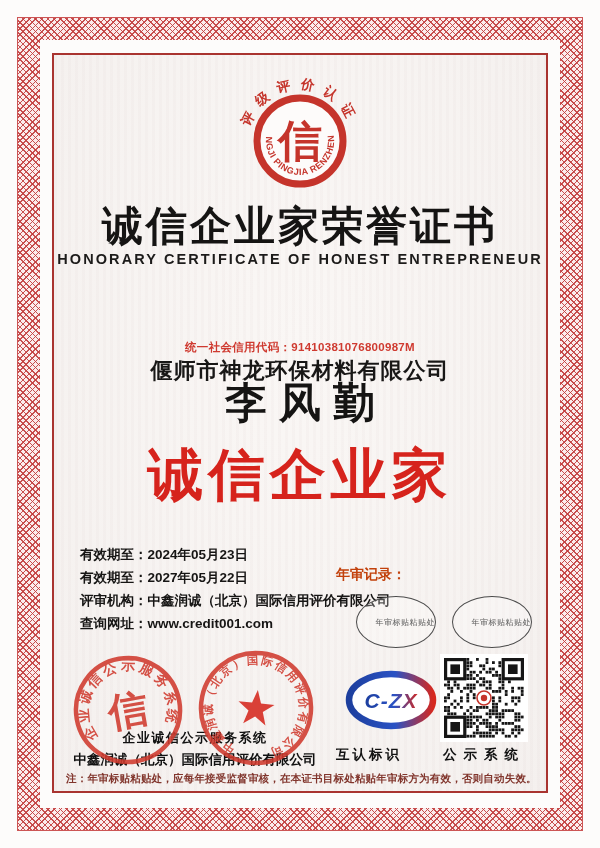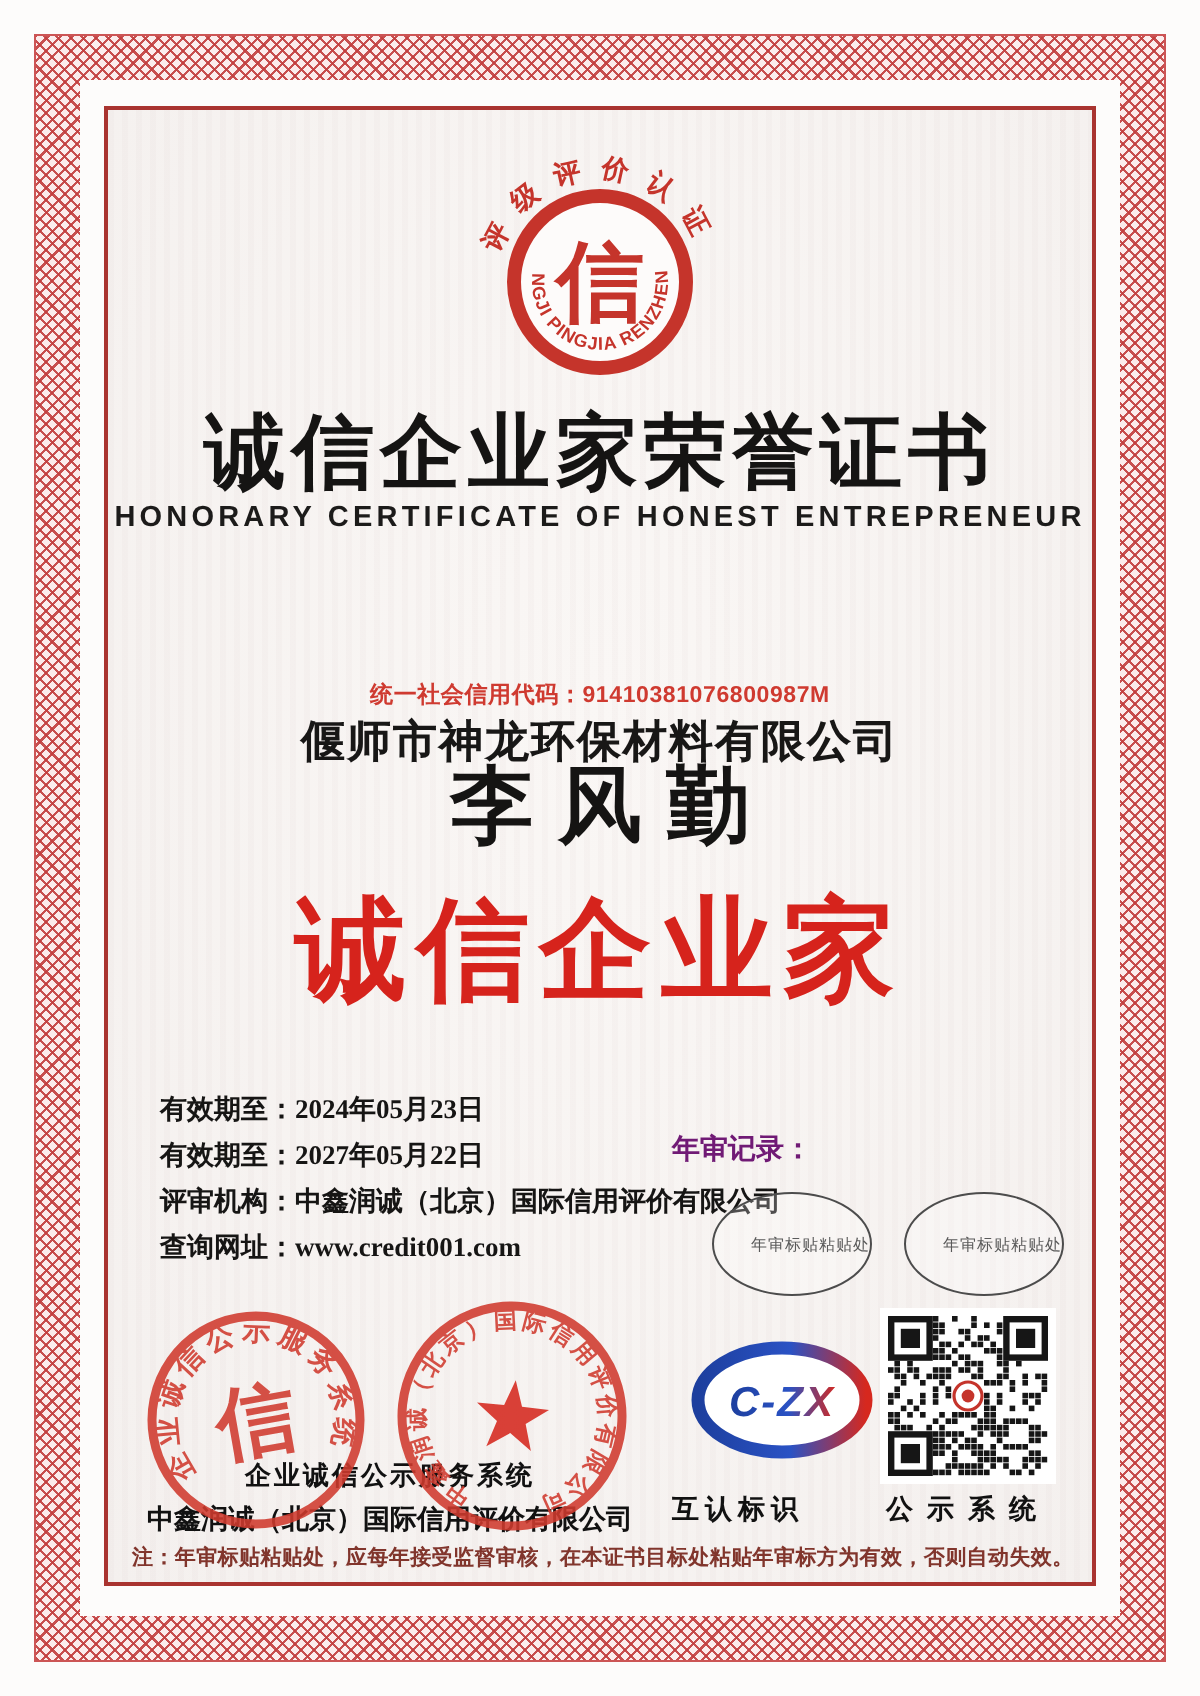--- a/index.html
+++ b/index.html
@@ -38,22 +38,22 @@
   .subtitle{top:251px;font-size:14.5px;font-weight:700;letter-spacing:2.1px;color:#1c1b1a;}
   .credit-line{top:282px;right:108px;font-size:12.5px;font-weight:700;color:#cf3a30;letter-spacing:.5px;}
   
   .company{top:310px;font-size:22px;font-weight:800;color:#181716;letter-spacing:1px;margin-top:46px;}
   .uscc{top:340px;font-size:11.5px;font-weight:700;color:#cf3a30;letter-spacing:.3px;}
   .person{top:375px;font-size:42px;font-weight:900;color:#151413;letter-spacing:12px;text-indent:12px;}
   .honor{top:438px;font-size:56px;font-weight:900;color:#d6231c;letter-spacing:5px;}
   
   .details{left:80px;top:546px;}
   .detail-row{height:23px;font-size:13.5px;font-weight:700;color:#161514;white-space:nowrap;}
-  .detail-row .val{font-family:Liberation Serif, serif;font-weight:700;}
-  .ar-label{left:336px;top:566px;font-size:14px;font-weight:800;color:#701a75;}
+  .detail-row .val{font-family:Liberation Sans, sans-serif;font-weight:700;}
+  .ar-label{left:336px;top:566px;font-size:14px;font-weight:800;color:#c2410c;}
   .sticker{
     width:78px;height:50px;border:1.4px solid #4c4c4c;border-radius:50%;
     display:flex;align-items:center;justify-content:flex-end;
     color:#5a5a5a;font-size:8px;letter-spacing:.5px;background:rgba(255,255,255,.25);
   }
   .sticker1{left:356px;top:596px;}
   .sticker2{left:452px;top:596px;}
   
   .cap-wrap{left:45px;top:729px;width:300px;text-align:center;color:#111;}
   .cap1{font-size:13px;font-weight:800;letter-spacing:1.5px;}

